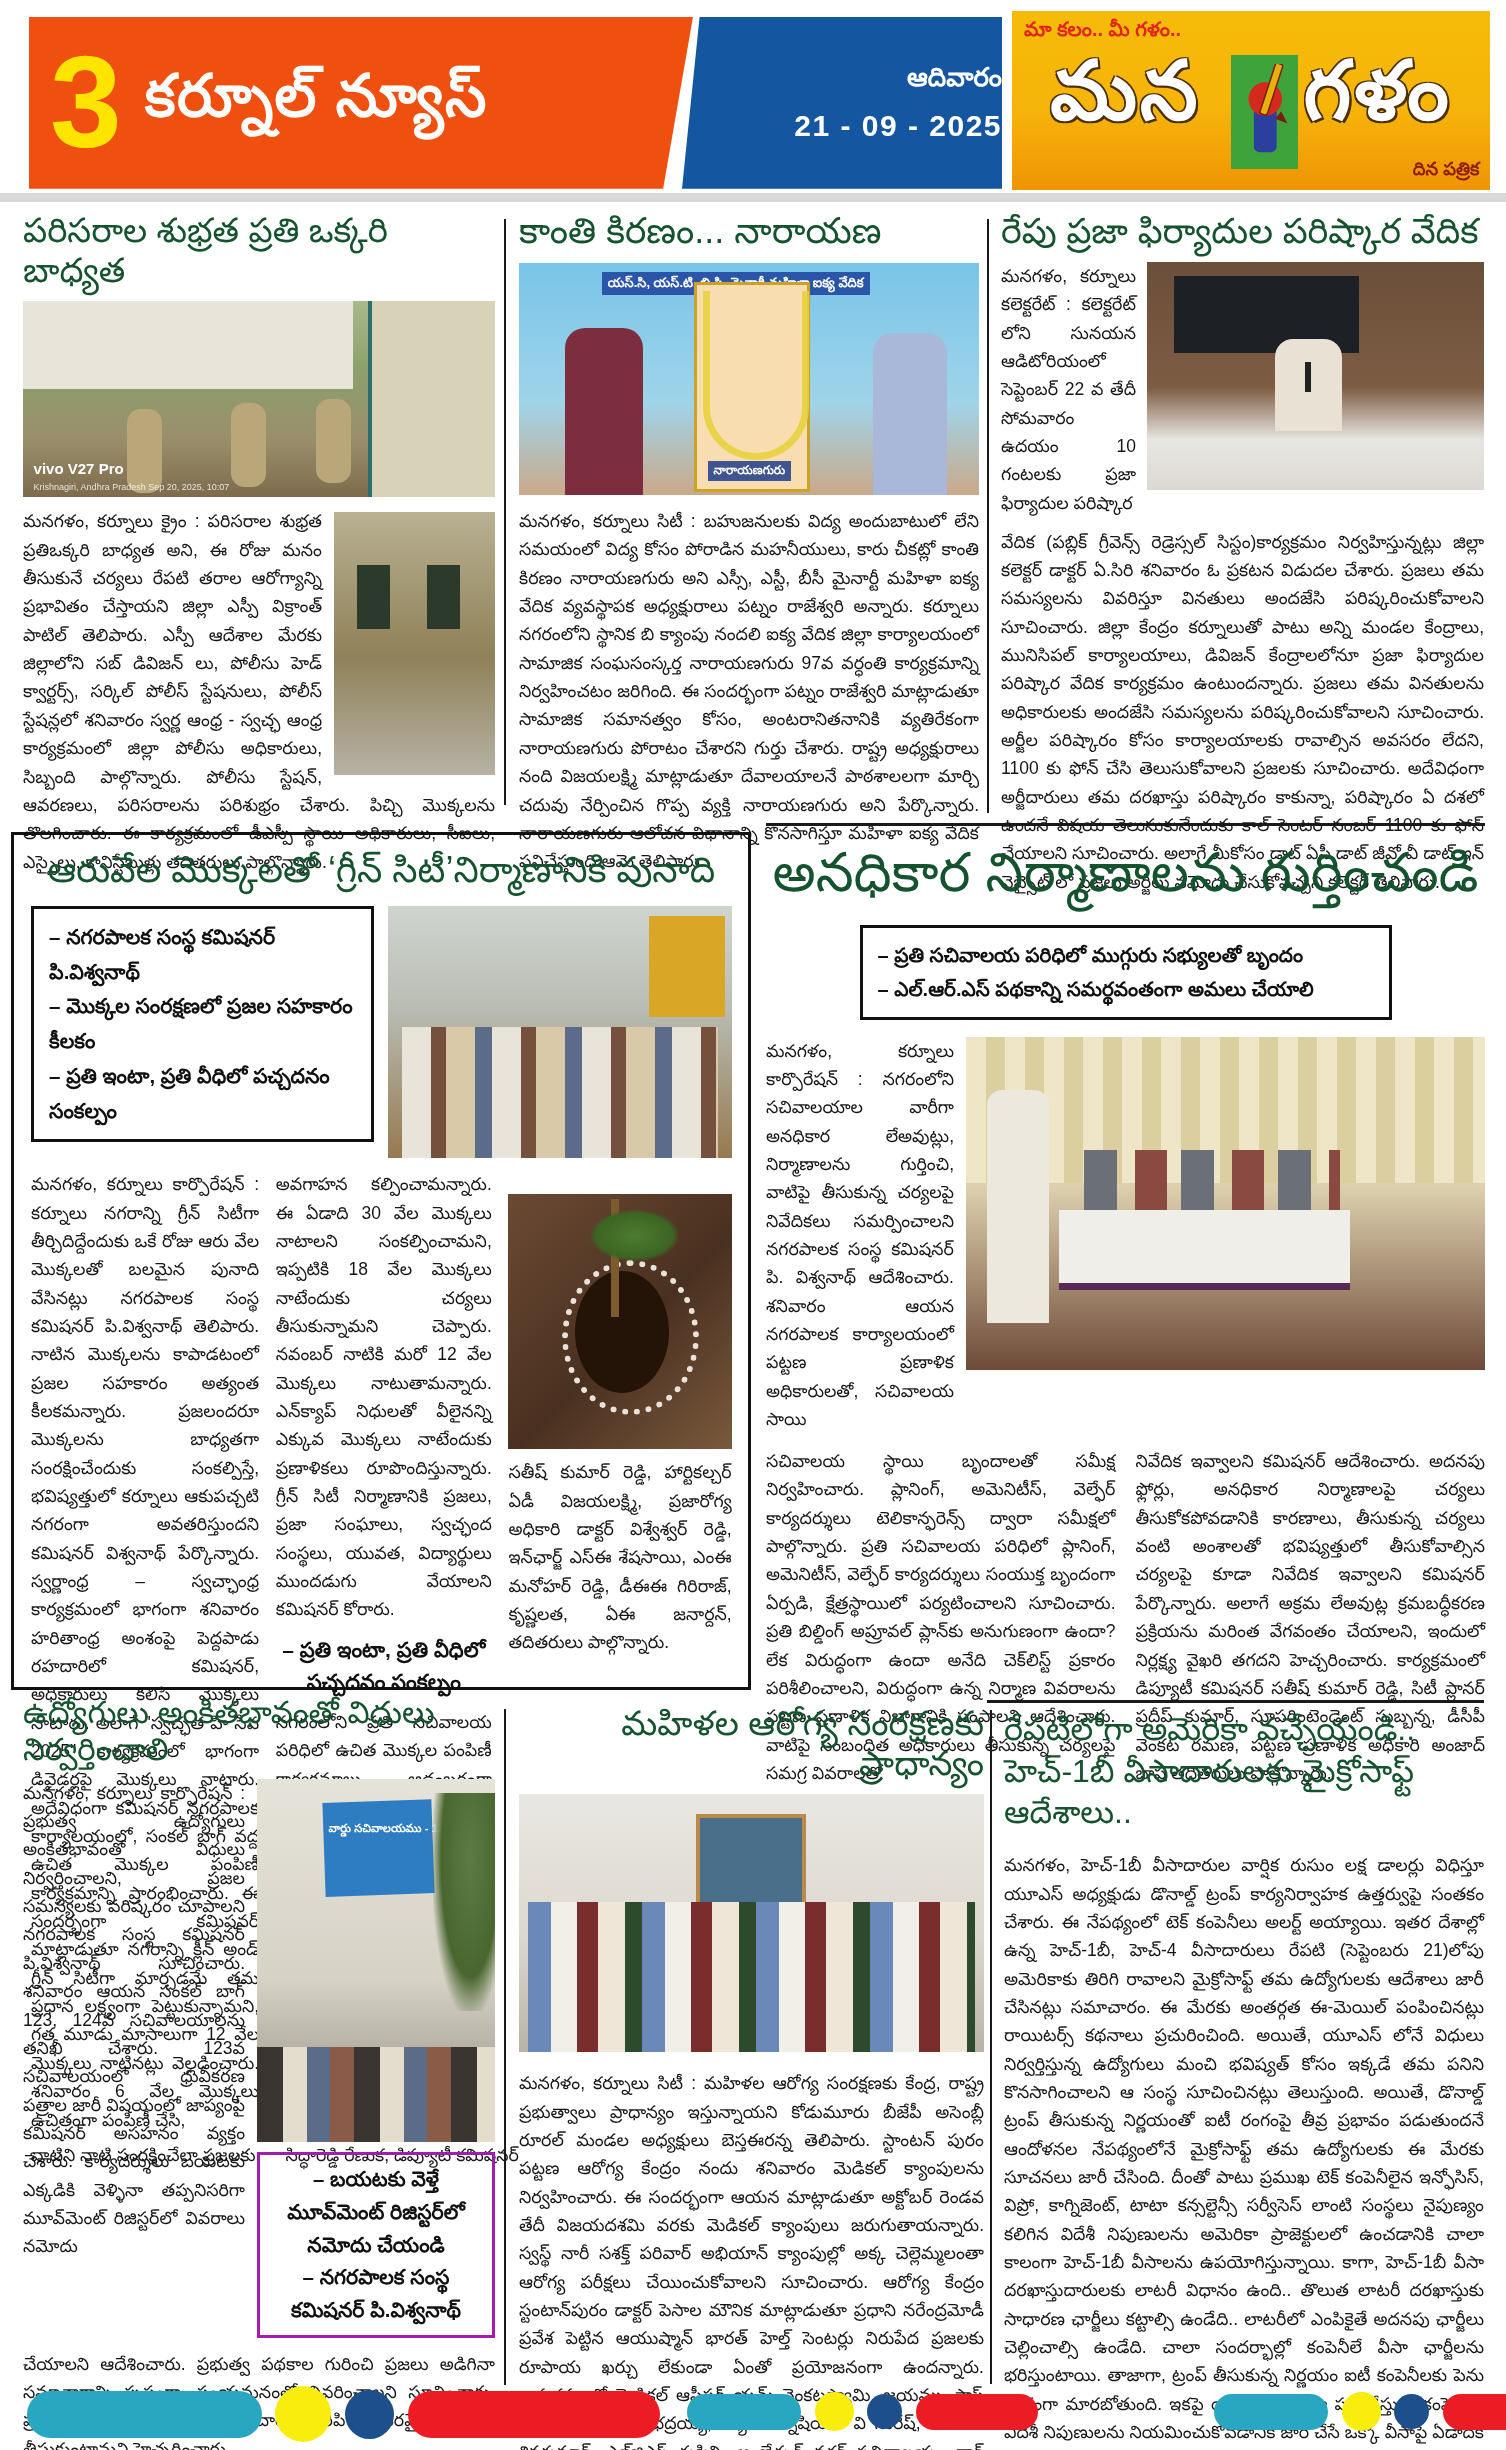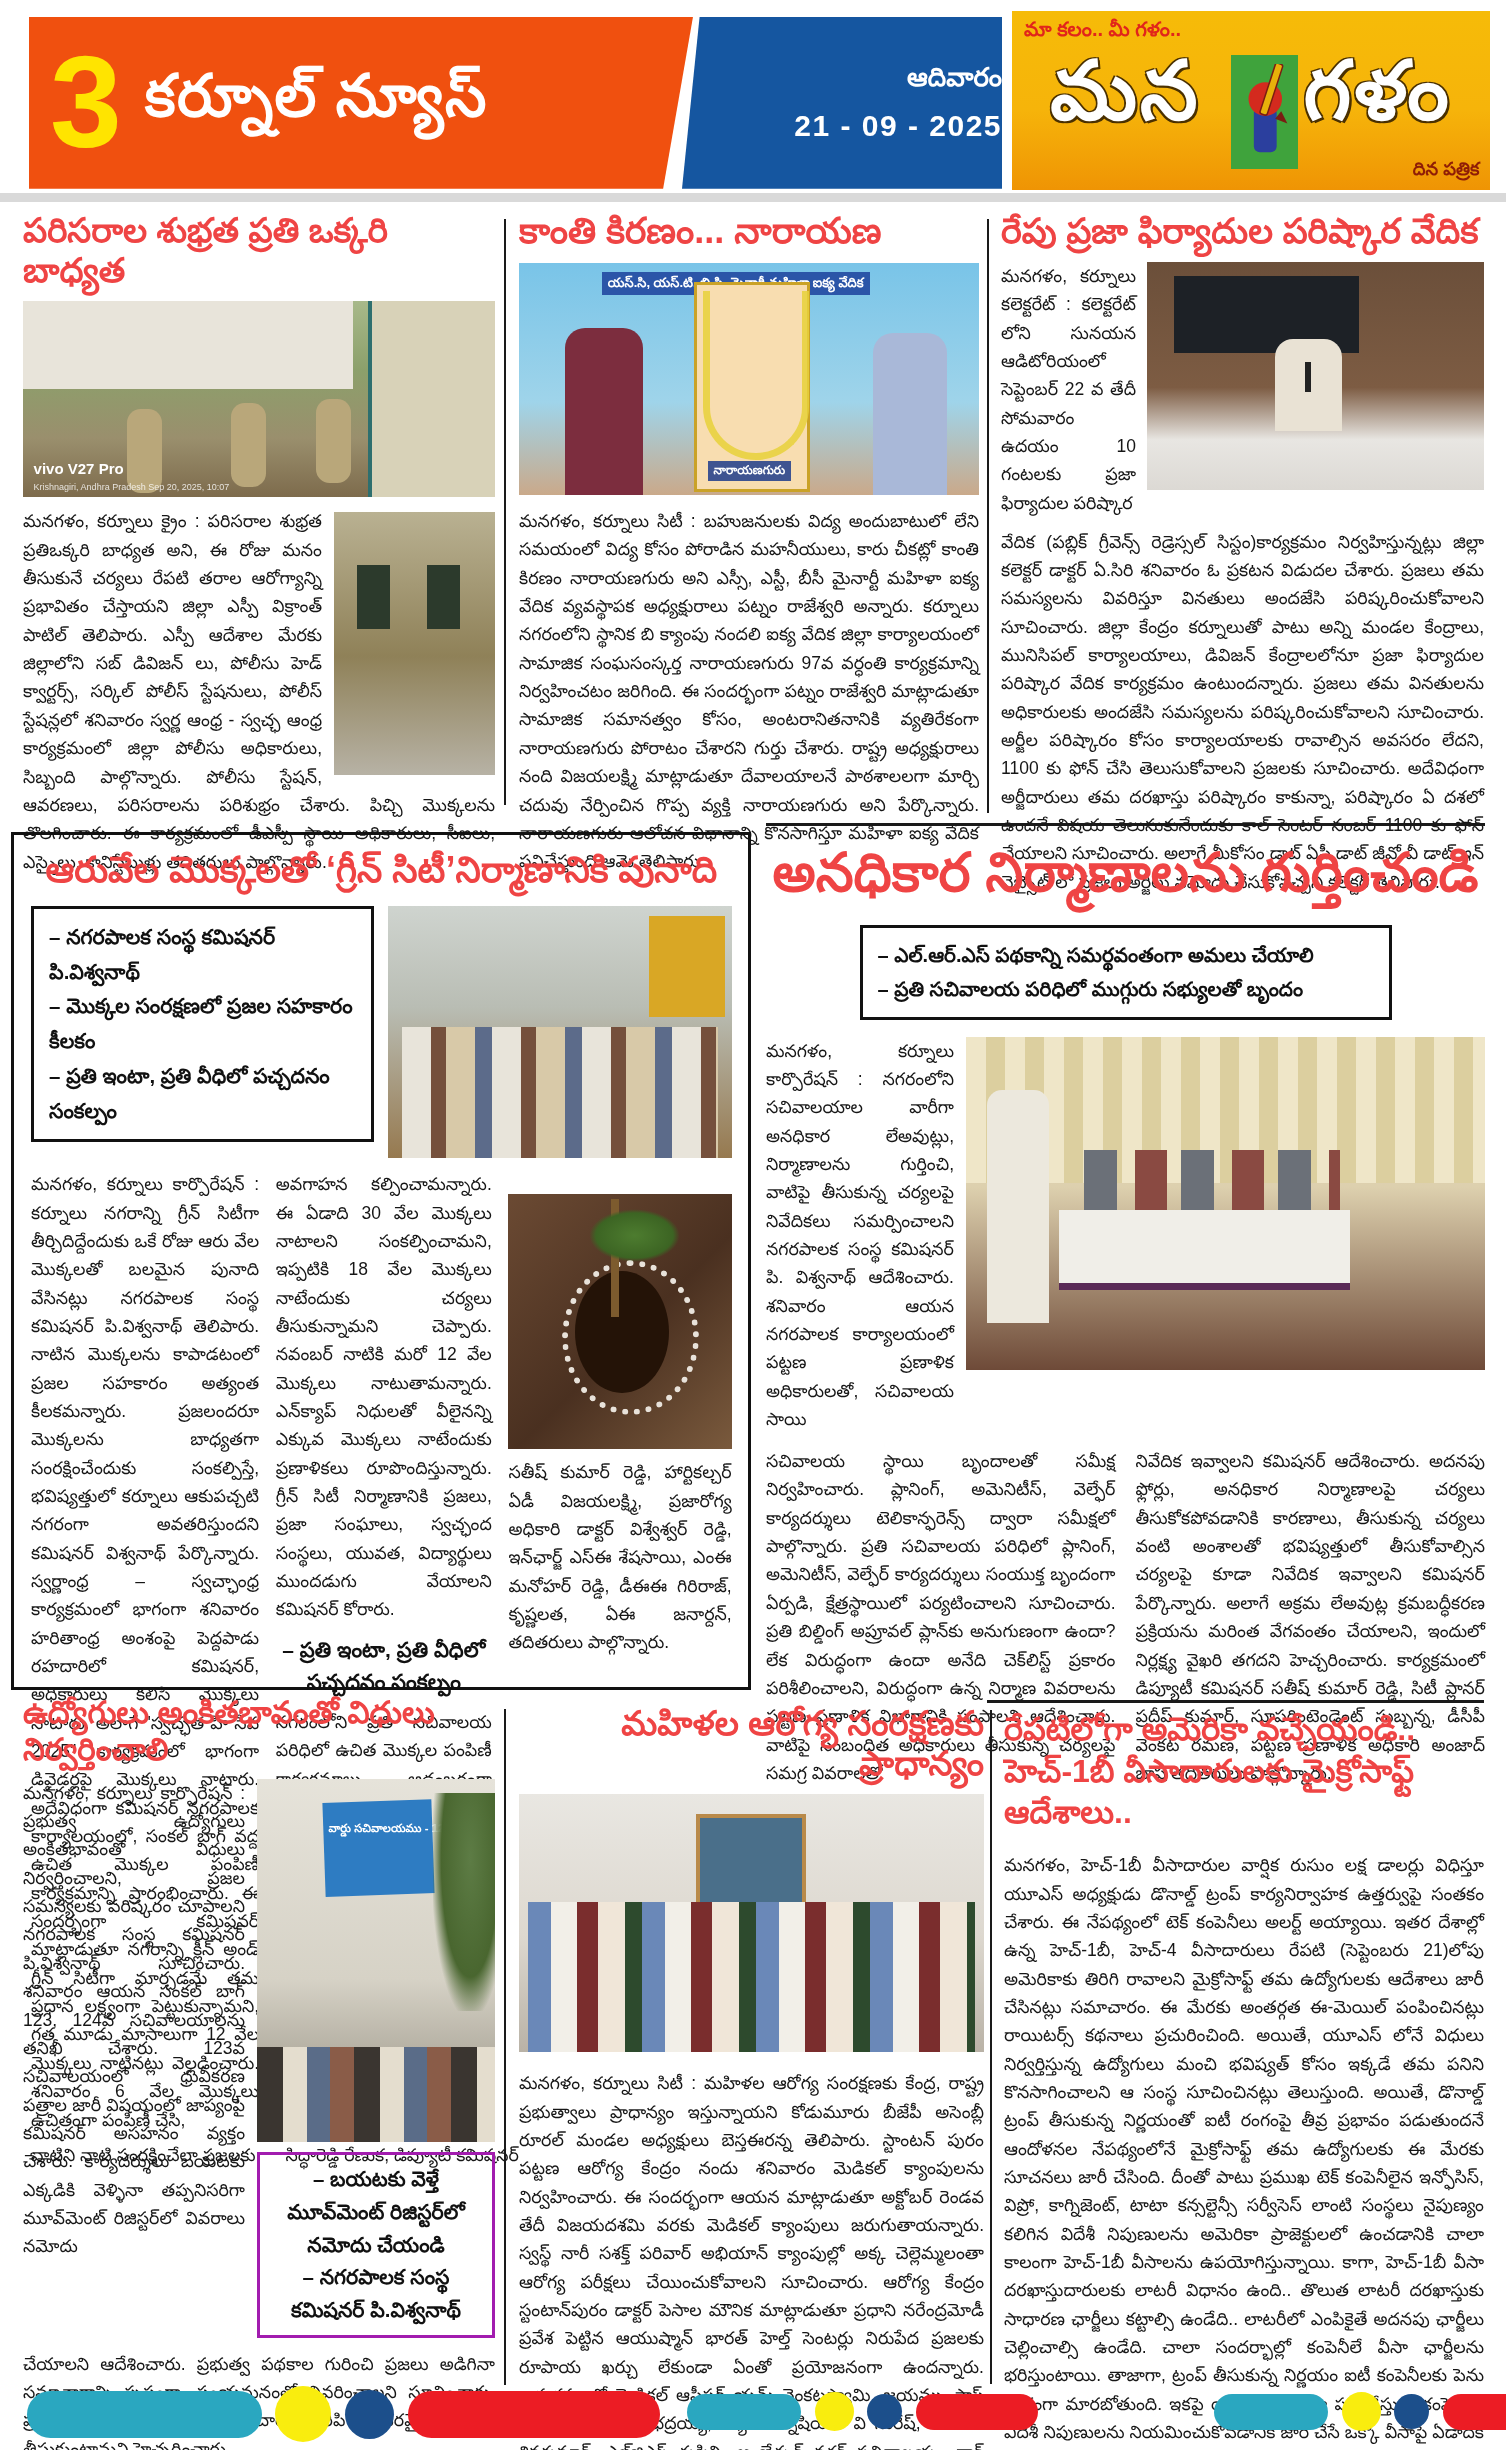--- a/index.html
+++ b/index.html
@@ -20,21 +20,21 @@
   .logo-tagline{position:absolute;left:12px;top:7.6px;color:#E1251B;font-size:20px;font-weight:800;}
   .logo-big{position:absolute;left:0;top:33px;width:100%;text-align:center;color:#fff;font-size:82px;font-weight:800;
     text-shadow:2.3px 2.3px 0 #4a3000,-1.5px -1.5px 0 #4a3000,1.5px -1.5px 0 #4a3000,-1.5px 1.5px 0 #4a3000;letter-spacing:3px;}
   .logo-green{position:absolute;left:219px;top:44px;width:67px;height:114px;background:#3FA33C;}
   .logo-fist{position:absolute;left:225px;top:53px;}
   .logo-type{position:absolute;right:10.6px;bottom:6px;color:#8F1D06;font-size:18px;font-weight:800;}
   .gray-band{position:absolute;left:0;top:193px;width:1507px;height:9px;background:#d9d9d9;}
 
   
   .article{position:absolute;box-sizing:border-box;}
-  .headline{font-weight:700;color:#ef4444;line-height:1.18;margin:0 0 10.6px 0;}
+  .headline{font-weight:400;color:#14532d;line-height:1.18;margin:0 0 10.6px 0;}
   .body-text{font-size:17.5px;line-height:1.62;text-align:justify;color:#161616;}
   .vrule{position:absolute;width:2.3px;background:#1a1a1a;}
   .hrule{position:absolute;height:3px;background:#1a1a1a;}
   .photo{position:relative;overflow:hidden;background:#cfcabd;}
   .photo .overlay-text{position:absolute;color:#fff;font-weight:700;}
   .bullets-box{border:3px solid #111;padding:10.6px 15px;font-size:20.5px;font-weight:800;line-height:1.7;box-sizing:border-box;}
   .callout-box{border:3px solid #a21caf;padding:7.6px 12px;font-size:20.5px;font-weight:800;line-height:1.6;text-align:center;box-sizing:border-box;}
 
   
   #a1{left:23px;top:210px;width:472px;}
@@ -266,22 +266,22 @@
     <div class="a4-endrow body-text">
       <span>వాటిని నాటి సంరక్షించేలా ప్రజలకు</span>
       <span>సిద్ధారెడ్డి రేణుక, డిప్యూటీ కమిషనర్</span>
     </div>
   </div>
 
   <div class="hrule" id="hr-a5"></div>
   <div class="article" id="a5">
     <h2 class="headline">అనధికార నిర్మాణాలను గుర్తించండి</h2>
     <div class="bullets-box a5-bullets">
+      <div>– ప్రతి సచివాలయ పరిధిలో ముగ్గురు సభ్యులతో బృందం</div>
       <div>– ఎల్.ఆర్.ఎస్ పథకాన్ని సమర్థవంతంగా అమలు చేయాలి</div>
-      <div>– ప్రతి సచివాలయ పరిధిలో ముగ్గురు సభ్యులతో బృందం</div>
     </div>
     <div class="a5-toprow">
       <div class="a5-intro body-text">మనగళం, కర్నూలు కార్పొరేషన్ : నగరంలోని సచివాలయాల వారీగా అనధికార లేఅవుట్లు, నిర్మాణాలను గుర్తించి, వాటిపై తీసుకున్న చర్యలపై నివేదికలు సమర్పించాలని నగరపాలక సంస్థ కమిషనర్ పి. విశ్వనాథ్ ఆదేశించారు. శనివారం ఆయన నగరపాలక కార్యాలయంలో పట్టణ ప్రణాళిక అధికారులతో, సచివాలయ సాయి</div>
       <div class="photo a5-photo">
         <div class="curtain"></div>
         <div class="men"></div>
         <div class="table"></div>
         <div class="standing"></div>
       </div>
     </div>

